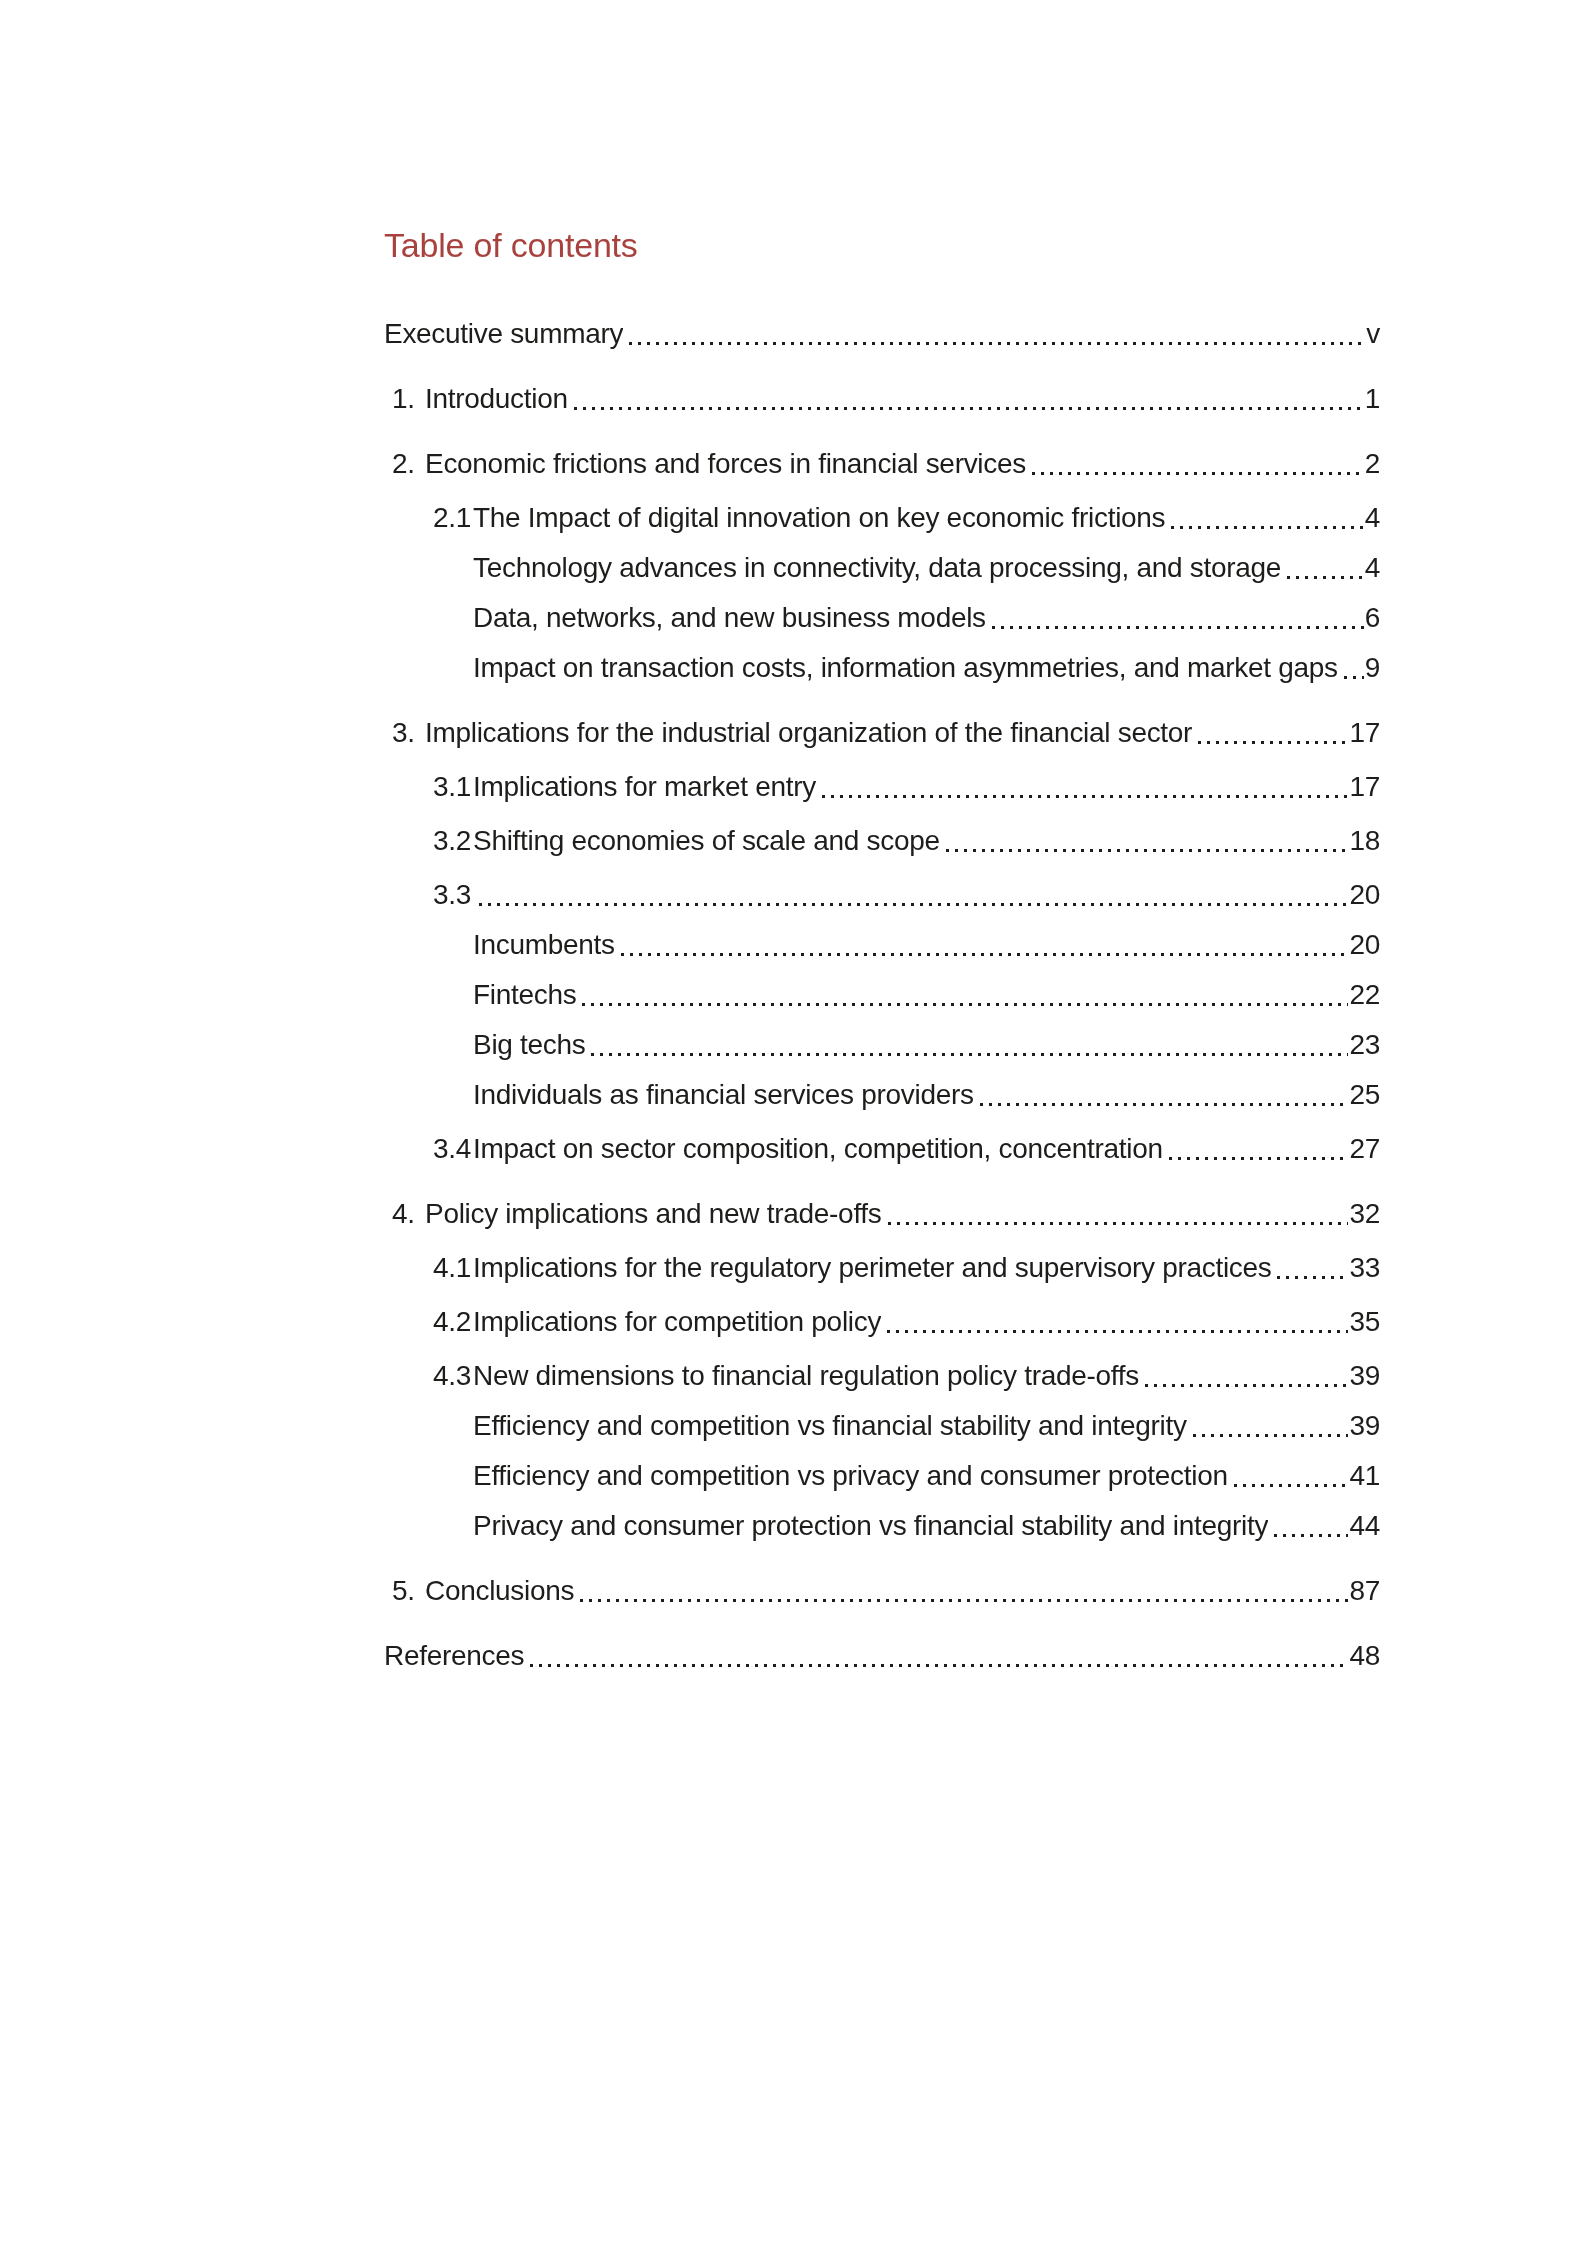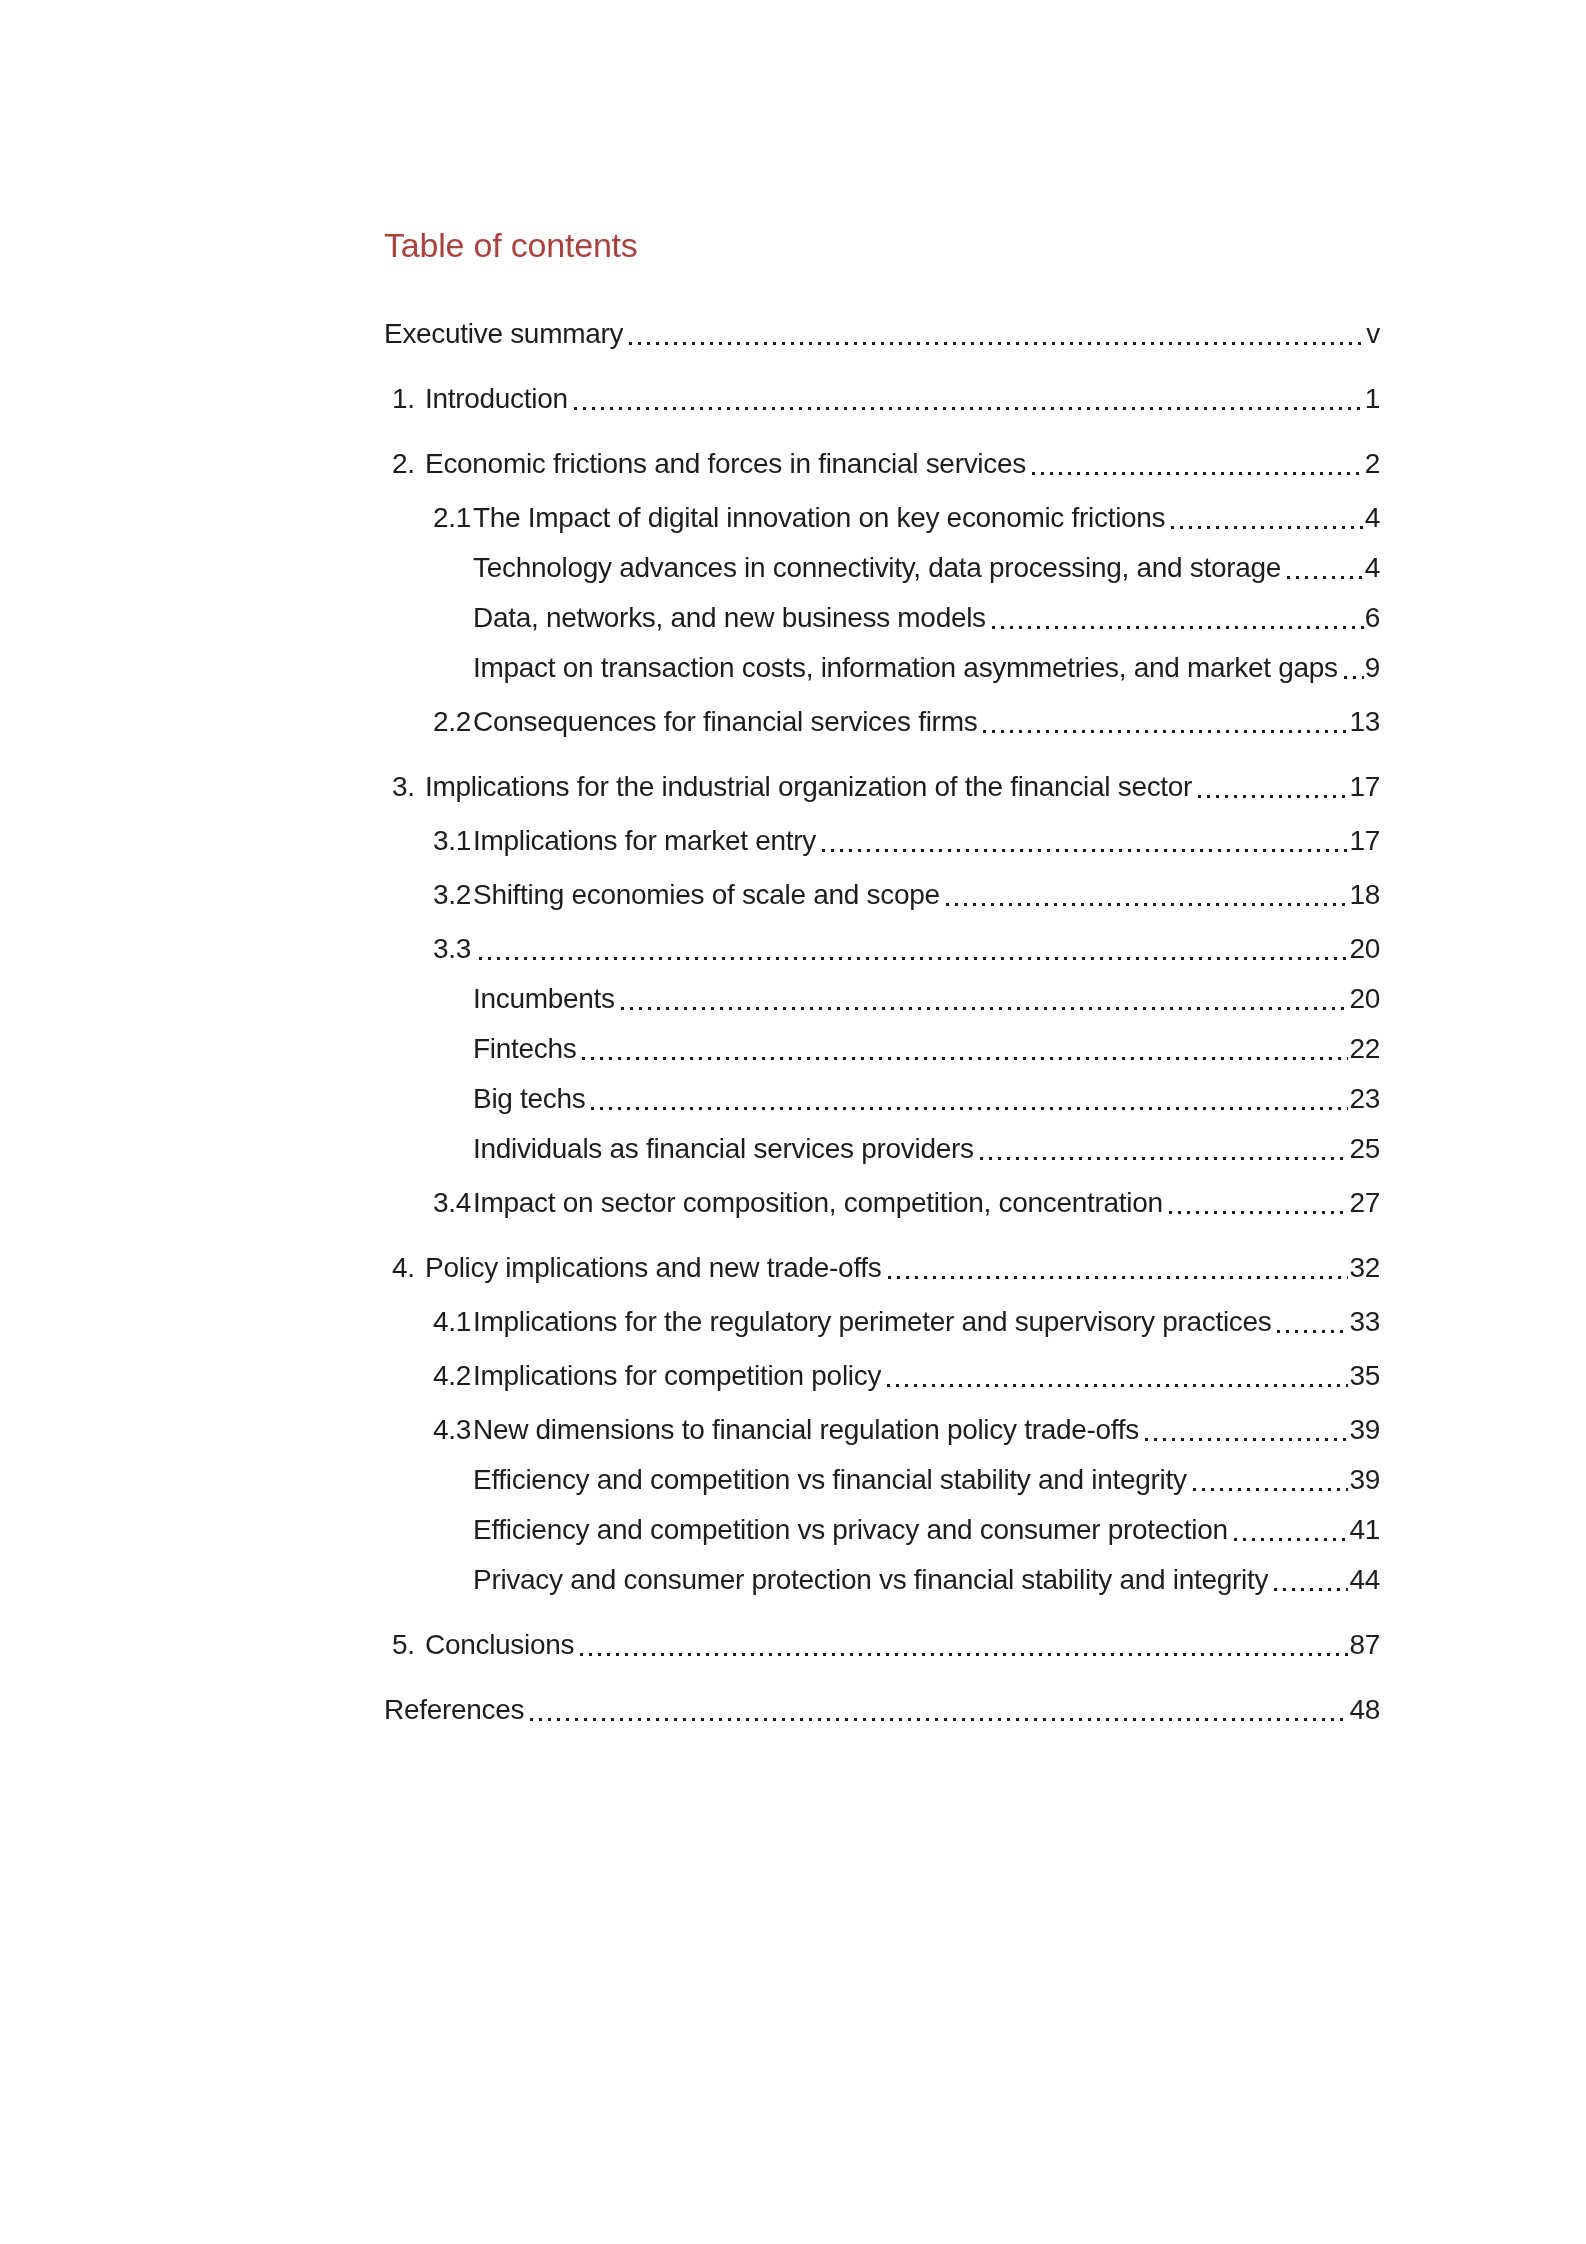--- a/index.html
+++ b/index.html
@@ -136,26 +136,20 @@
         <span class="label">Data, networks, and new business models</span>
         <span class="leader"></span>
         <span class="pg">6</span>
       </div>
         <div class="entry lvl3">
 
         <span class="label">Impact on transaction costs, information asymmetries, and market gaps</span>
         <span class="leader"></span>
         <span class="pg">9</span>
       </div>
-        <div class="entry lvl2">
-        <span class="num">2.2</span>
-        <span class="label">Consequences for financial services firms</span>
-        <span class="leader"></span>
-        <span class="pg">13</span>
-      </div>
         <div class="entry lvl1">
         <span class="num">3.</span>
         <span class="label">Implications for the industrial organization of the financial sector</span>
         <span class="leader"></span>
         <span class="pg">17</span>
       </div>
         <div class="entry lvl2">
         <span class="num">3.1</span>
         <span class="label">Implications for market entry</span>
         <span class="leader"></span>

